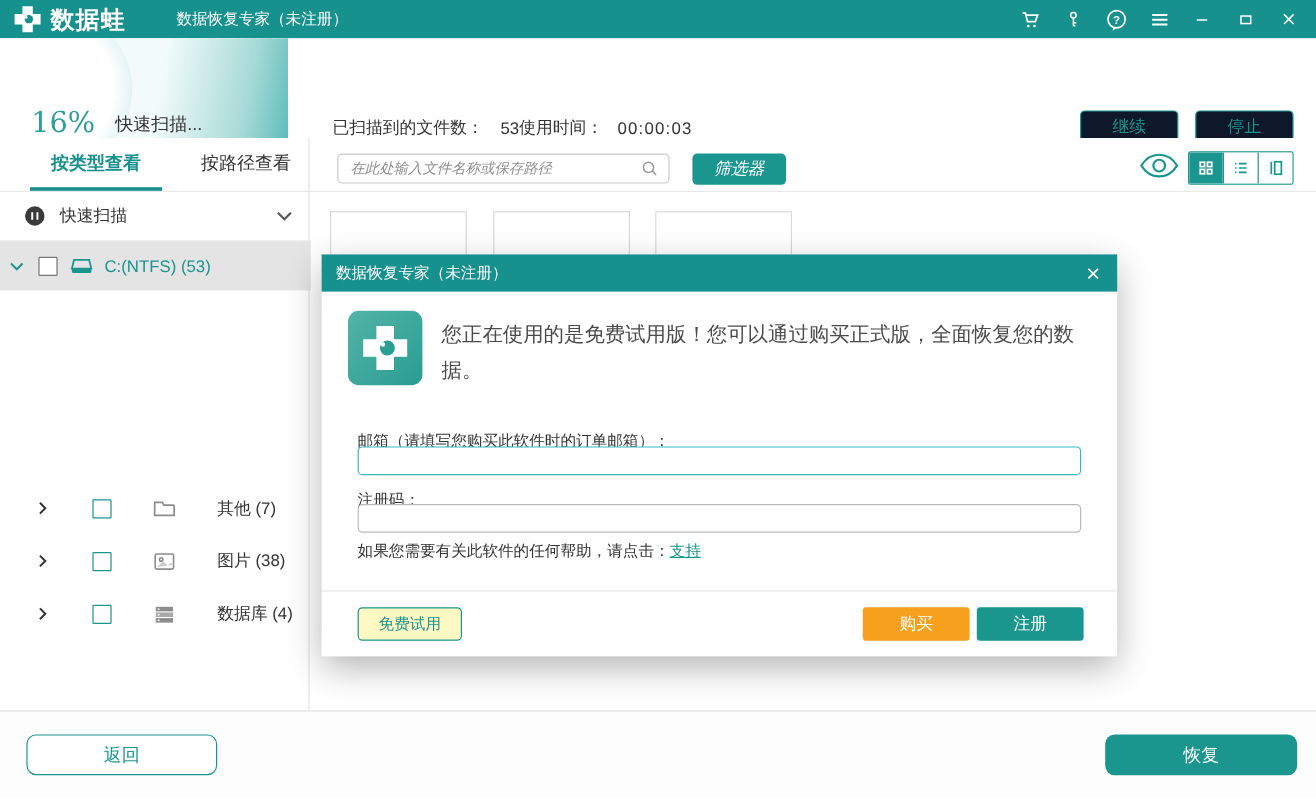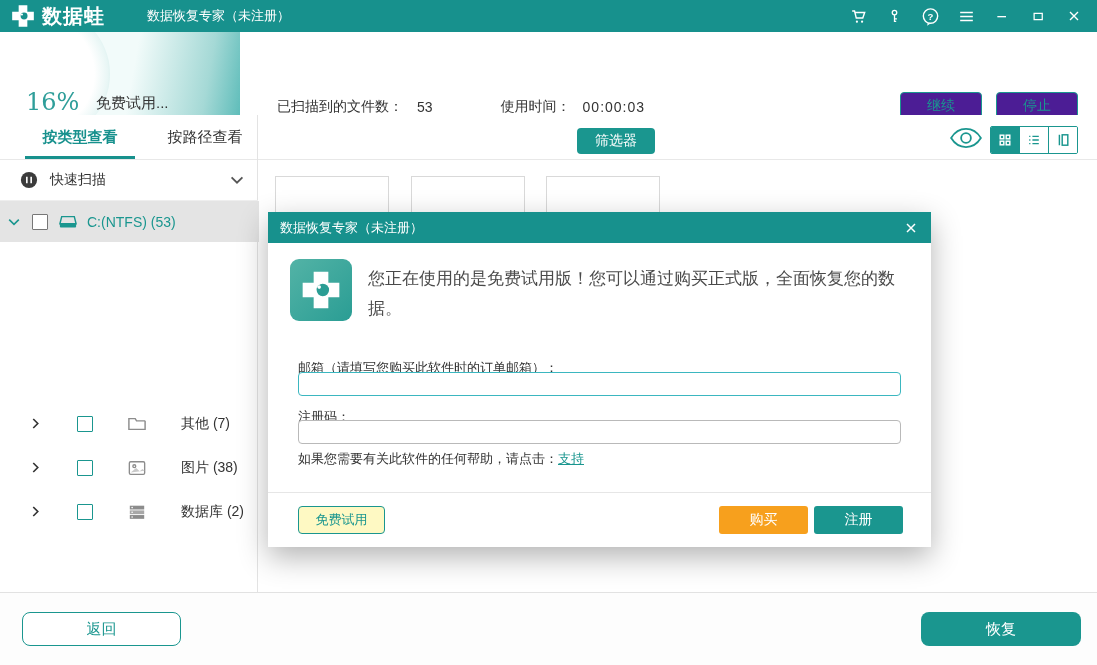--- a/index.html
+++ b/index.html
@@ -17,37 +17,37 @@
 
   
   .scan-header { position:absolute; left:0; top:32px; width:1097px; height:83px; background:#fff; }
   .wedge { position:absolute; left:0; top:0; width:240px; height:83px; background:linear-gradient(100deg,#f2fbfa 55%,#a5d9d6 85%,#5fbdba 100%); overflow:hidden; }
   .progress-circle { position:absolute; left:-22px; top:-24px; width:132px; height:132px; border-radius:50%;
      background:radial-gradient(circle at 45% 50%, #ffffff 58%, #e8f6f5 72%, #9fd6d3 92%, #6fc3c0 100%); }
   .pct { position:absolute; left:26px; top:56px; font-family:"DejaVu Serif","Liberation Serif",serif; font-size:24px; color:#2f9e9a; }
   .scan-status { position:absolute; left:96px; top:62px; font-size:15px; color:#333; }
   .scan-stats { position:absolute; left:277px; top:66px; display:flex; align-items:center; font-size:14px; color:#333; }
   .stat-count { margin-left:14px;text-align:right; }
-  .stat-time-label { margin-left:68px; }
+  .stat-time-label { }
   .stat-time { margin-left:12px; letter-spacing:1px; }
   .header-buttons { position:absolute; right:19px; top:60px; display:flex; gap:14px; }
-  .btn-outline { min-width:82px; height:27px; background:#4c1d95; border:1px solid #1A968F; border-radius:4px; color:#1A968F; font-size:14px; display:inline-flex; align-items:center; justify-content:center; cursor:pointer; }
+  .btn-outline { min-width:82px; height:27px; background:#0f172a; border:1px solid #1A968F; border-radius:4px; color:#1A968F; font-size:14px; display:inline-flex; align-items:center; justify-content:center; cursor:pointer; }
 
   
   .toolbar { position:absolute; left:0; top:115px; width:1097px; height:45px; background:#fff; border-bottom:1px solid #e8e8e8; }
   .tabs { position:absolute; left:0; top:0; width:258px; height:45px; border-right:1px solid #e3e3e3; }
   .tab { position:absolute; top:0; height:44px; line-height:44px; text-align:center; font-size:15px; color:#333; cursor:pointer; }
   .tab-types { left:25px; width:110px; }
   .tab-paths { left:150px; width:110px; }
   .tab.active { color:#17918D; border-bottom:3px solid #17918D; font-weight:bold; }
   .search-box { position:absolute; left:281px; top:13px; width:277px; height:25px; border:1px solid #c9c9c9; border-radius:4px; background:#fff; display:flex; align-items:center; }
   .search-box input { flex:1; border:none; outline:none; font-size:12px; font-style:italic; color:#444; padding:0 4px 0 10px; font-family:"Liberation Serif","DejaVu Serif",serif; background:transparent; }
   .search-box input::placeholder { color:#8f8f8f; }
   .search-icon { margin-right:7px; display:inline-flex; }
-  .filter-btn { position:absolute; left:577px; top:13px; width:78px; height:26px; background:#1A968F; color:#fff; font-size:14px; border:none; border-radius:4px; display:inline-flex; align-items:center; justify-content:center; cursor:pointer; }
+  .filter-btn { position:absolute; left:577px; top:13px; width:78px; height:26px; background:#1A968F; color:#fff; font-size:14px; border:none; border-radius:4px; display:inline-flex; align-items:center; justify-content:center; cursor:pointer;font-style:italic; }
   .eye-wrap { position:absolute; left:948px; top:10px; width:36px; height:26px; display:flex; align-items:center; justify-content:center; cursor:pointer; }
   .segmented { position:absolute; left:990px; top:11px; width:88px; height:28px; border:1px solid #1A968F; border-radius:2px; display:flex; overflow:hidden; }
   .seg-btn { flex:1; display:flex; align-items:center; justify-content:center; background:#fff; cursor:pointer; border-left:1px solid #1A968F; }
   .seg-btn:first-child { border-left:none; }
   .seg-btn.active { background:#1A968F; }
 
   
   .sidebar { position:absolute; left:0; top:160px; width:258px; height:432px; background:#fff; border-right:1px solid #e3e3e3; }
   .scan-row { position:absolute; left:0; top:0; width:258px; height:41px; display:flex; align-items:center; border-bottom:1px solid #eee; cursor:pointer; }
   .pause-icon { margin-left:20px; display:inline-flex; }
@@ -156,38 +156,47 @@
             <path d="M6 6l12 12M18 6L6 18"></path>
           </svg>
       </span>
     </div>
   </div>
 
   <div class="scan-header">
     <div class="wedge">
       <div class="progress-circle"></div>
       <span class="pct">16%</span>
-      <span class="scan-status">免费试用...</span>
+      <span class="scan-status">快速扫描...</span>
     </div>
     <div class="scan-stats">
       <span>已扫描到的文件数：</span>
       <span class="stat-count">53</span>
       <span class="stat-time-label">使用时间：</span>
       <span class="stat-time">00:00:03</span>
     </div>
     <div class="header-buttons">
       <button class="btn-outline">继续</button>
       <button class="btn-outline">停止</button>
     </div>
   </div>
 
   <div class="toolbar">
     <div class="tabs">
       <span class="tab tab-paths">按路径查看</span>
       <span class="tab tab-types active">按类型查看</span>
+    </div>
+    <div class="search-box">
+      <input type="text" placeholder="在此处输入文件名称或保存路径" style="">
+      <span class="search-icon">
+        <svg viewBox="0 0 24 24" width="17" height="17" fill="none" stroke="#9a9a9a" stroke-width="1.8">
+            <circle cx="10.5" cy="10.5" r="6"></circle>
+            <path d="M15 15l4.5 4.5"></path>
+          </svg>
+      </span>
     </div>
     <button class="filter-btn">筛选器</button>
     <span class="eye-wrap">
       <svg viewBox="0 0 32 22" width="34" height="24" fill="none" stroke="#1A968F" stroke-width="1.7">
           <path d="M2 11C6 4.5 12 2.5 16 2.5S26 4.5 30 11c-4 6.5-10 8.5-14 8.5S6 17.5 2 11z"></path>
           <circle cx="16" cy="11" r="4.6"></circle>
         </svg>
     </span>
     <div class="segmented">
       <span class="seg-btn active">
@@ -286,21 +295,21 @@
       <span class="node-icon">
         <svg viewBox="0 0 22 20" width="20" height="18">
             <rect x="3" y="3" width="16" height="4.2" fill="#8c8c8c"></rect>
             <rect x="3" y="8.2" width="16" height="4.2" fill="#a8a8a8"></rect>
             <rect x="3" y="13.4" width="16" height="4.2" fill="#8c8c8c"></rect>
             <circle cx="5.6" cy="5.1" r="0.9" fill="#fff"></circle>
             <circle cx="5.6" cy="10.3" r="0.9" fill="#fff"></circle>
             <circle cx="5.6" cy="15.5" r="0.9" fill="#fff"></circle>
           </svg>
       </span>
-      <span class="node-label">数据库 (2)</span>
+      <span class="node-label">数据库 (4)</span>
     </div>
   </div>
 
   <div class="main">
     <div class="file-card fc1"></div>
     <div class="file-card fc2"></div>
     <div class="file-card fc3"></div>
   </div>
 
   <div class="bottombar">

